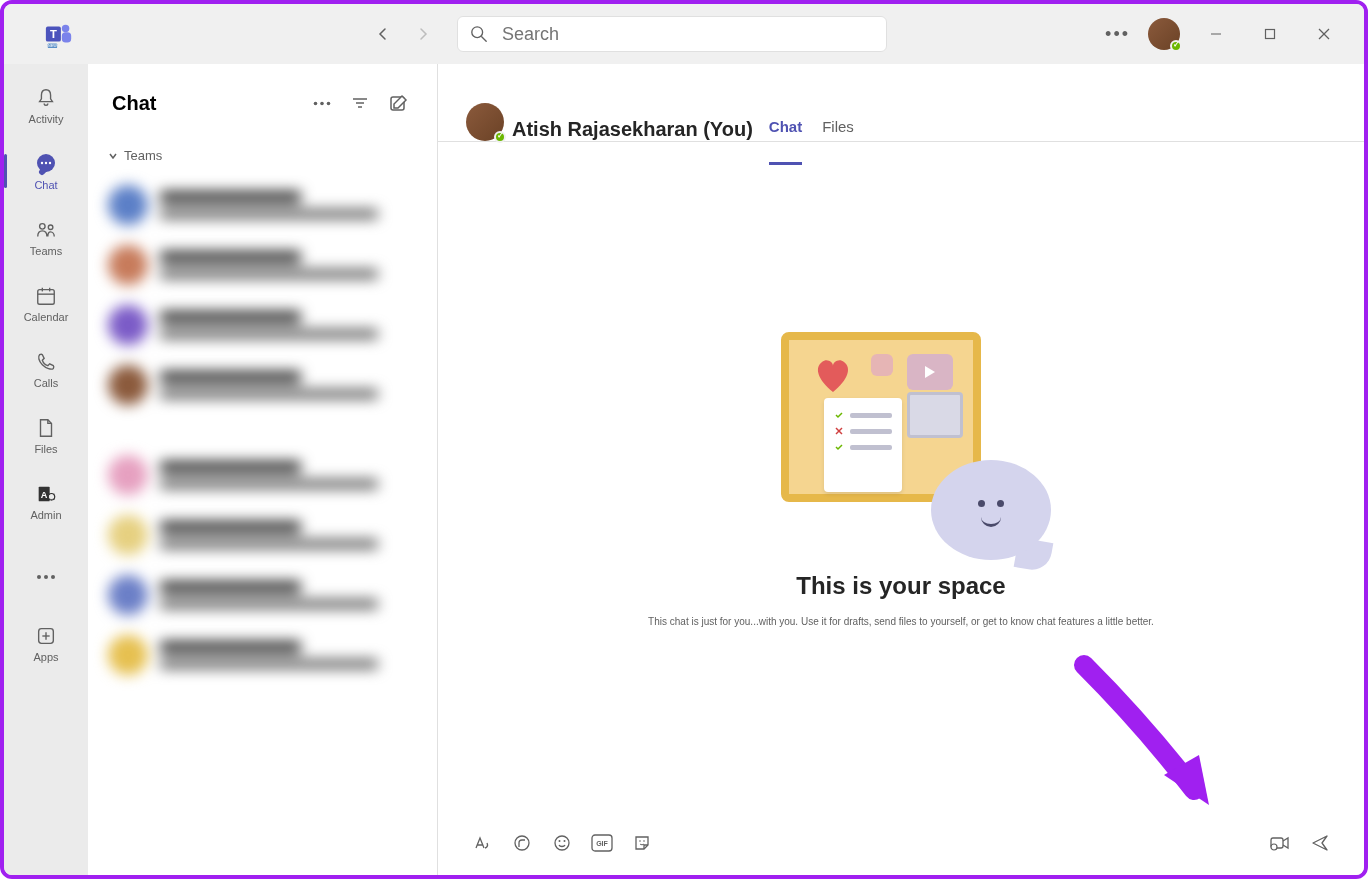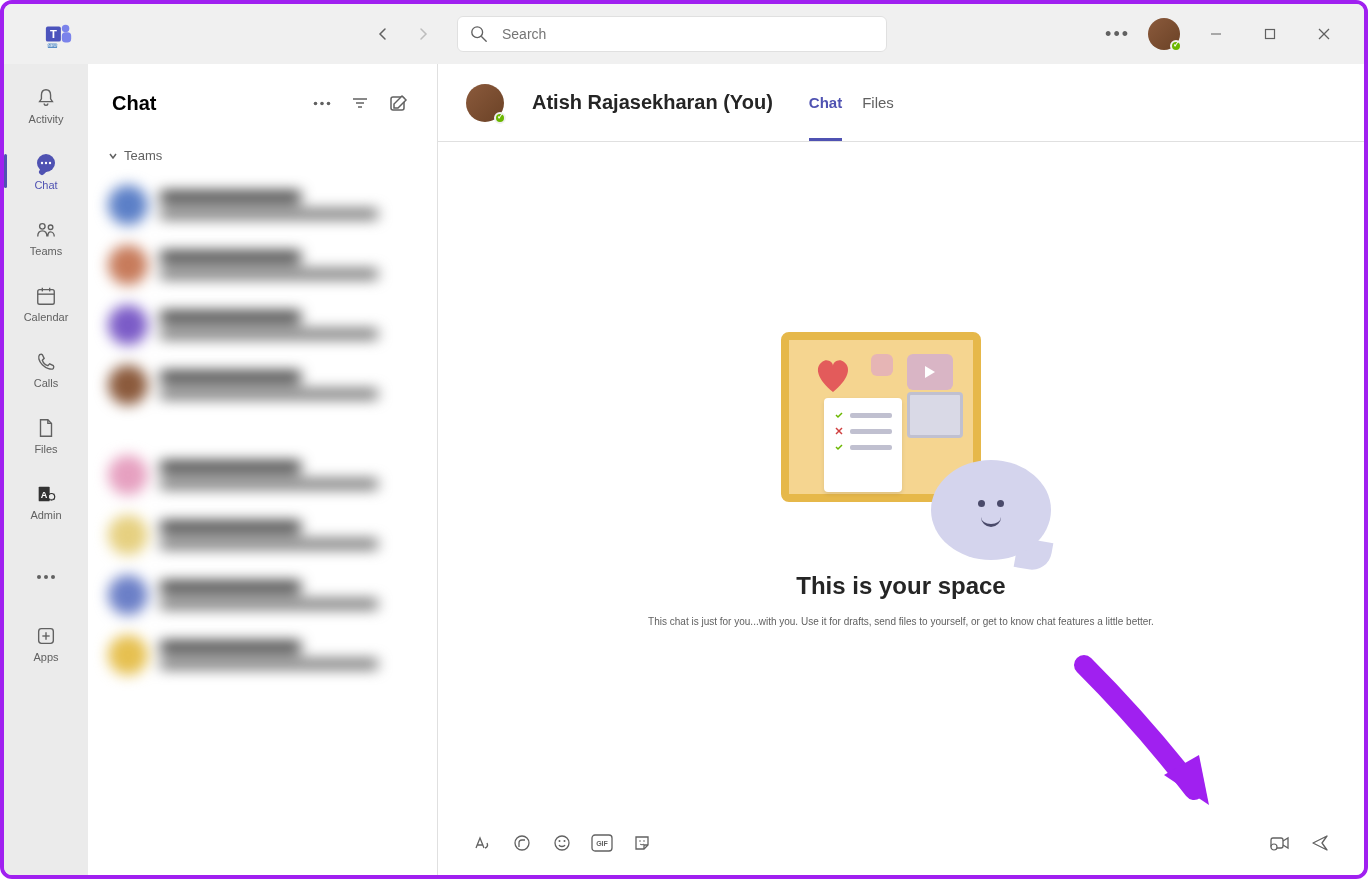--- a/index.html
+++ b/index.html
@@ -4,21 +4,21 @@
 <style>
 * { margin: 0; padding: 0; box-sizing: border-box; }
 body { font-family: 'Segoe UI', -apple-system, sans-serif; background: #fff; overflow: hidden; }
 .app-frame { width: 1368px; height: 879px; border: 4px solid #a020f0; border-radius: 12px; position: relative; overflow: hidden; background: #f0f0f0; }
 .titlebar { height: 60px; display: flex; align-items: center; padding: 0 10px; background: #f0f0f0; }
 .teams-logo { width: 40px; height: 40px; margin-left: 25px; display: flex; align-items: center; justify-content: center; }
 .nav-arrows { display: flex; gap: 12px; margin-left: 290px; }
 .nav-arrow { width: 28px; height: 28px; display: flex; align-items: center; justify-content: center; color: #616161; cursor: pointer; }
 .nav-arrow.disabled { color: #bdbdbd; }
 .search-box { flex: 0 0 430px; height: 36px; background: #fff; border: 1px solid #e0e0e0; border-radius: 6px; margin-left: 20px; display: flex; align-items: center; padding: 0 12px; gap: 14px; }
-.search-box input { border: none; outline: none; font-size: 14px; color: #616161; flex: 1; background: transparent; }
+.search-box input { border: none; outline: none; font-size: 18px; color: #616161; flex: 1; background: transparent; }
 .title-right { margin-left: auto; display: flex; align-items: center; gap: 18px; padding-right: 12px; }
 .dots-icon { color: #616161; font-size: 18px; letter-spacing: 2px; cursor: pointer; }
 .avatar-small { width: 32px; height: 32px; border-radius: 50%; background: linear-gradient(135deg, #8b5a3c, #6b4226); position: relative; }
 .presence-dot { position: absolute; bottom: -2px; right: -2px; width: 12px; height: 12px; background: #6bb700; border: 2px solid #f0f0f0; border-radius: 50%; }
 .presence-check::after { content: '✓'; position: absolute; color: white; font-size: 8px; left: 1px; top: -2px; font-weight: bold; }
 .win-btn { width: 36px; height: 36px; display: flex; align-items: center; justify-content: center; color: #616161; cursor: pointer; }
 .main-area { display: flex; height: calc(100% - 60px); }
 .rail { width: 84px; background: #ebebeb; display: flex; flex-direction: column; align-items: center; padding-top: 10px; gap: 4px; }
 .rail-item { width: 84px; height: 62px; display: flex; flex-direction: column; align-items: center; justify-content: center; gap: 2px; color: #616161; cursor: pointer; position: relative; }
 .rail-item.active { color: #4f52b2; }
@@ -31,21 +31,21 @@
 .chat-list-title { font-size: 20px; font-weight: 700; flex: 1; }
 .chat-hdr-btn { width: 30px; height: 30px; display: flex; align-items: center; justify-content: center; color: #616161; cursor: pointer; }
 .chat-section-label { padding: 6px 20px; font-size: 13px; color: #616161; display: flex; align-items: center; gap: 6px; cursor: pointer; }
 .chat-items { filter: blur(7px); padding: 6px 10px; }
 .chat-item { height: 60px; display: flex; align-items: center; gap: 12px; padding: 0 10px; }
 .chat-avatar { width: 40px; height: 40px; border-radius: 50%; flex-shrink: 0; }
 .chat-text { flex: 1; }
 .chat-text-line1 { height: 12px; background: #333; border-radius: 3px; width: 55%; margin-bottom: 6px; }
 .chat-text-line2 { height: 10px; background: #666; border-radius: 3px; width: 85%; }
 .chat-main { flex: 1; background: #fff; display: flex; flex-direction: column; }
-.chat-header { height: 78px; border-bottom: 1px solid #e0e0e0; display: flex; align-items: center; padding: 0 28px; gap: 28px; }
+.chat-header { height: 78px; border-bottom: 1px solid #e0e0e0; display: flex; align-items: flex-end; padding: 0 28px; gap: 8px; }
 .chat-header-avatar { width: 38px; height: 38px; border-radius: 50%; background: linear-gradient(135deg, #8b5a3c, #6b4226); position: relative; }
 .chat-header-name { font-size: 20px; font-weight: 700; color: #252525; }
 .chat-tabs { display: flex; gap: 20px; margin-left: 8px; }
 .chat-tab { font-size: 15px; color: #616161; cursor: pointer; padding: 6px 0; position: relative; }
 .chat-tab.active { color: #4f52b2; font-weight: 600; }
 .chat-tab.active::after { content: ''; position: absolute; left: 0; right: 0; bottom: -24px; height: 3px; background: #4f52b2; }
 .chat-body { flex: 1; display: flex; flex-direction: column; align-items: center; justify-content: center; padding: 20px; }
 .empty-illustration { width: 260px; height: 220px; position: relative; margin-bottom: 20px; }
 .illus-frame { position: absolute; left: 10px; top: 0; width: 200px; height: 170px; background: #f5d590; border: 8px solid #e6b84a; border-radius: 8px; }
 .illus-heart { position: absolute; left: 25px; top: 18px; width: 38px; height: 34px; background: #e35b5b; clip-path: path('M19 34 C4 22 0 10 8 4 C13 0 19 4 19 8 C19 4 25 0 30 4 C38 10 34 22 19 34 Z'); }

